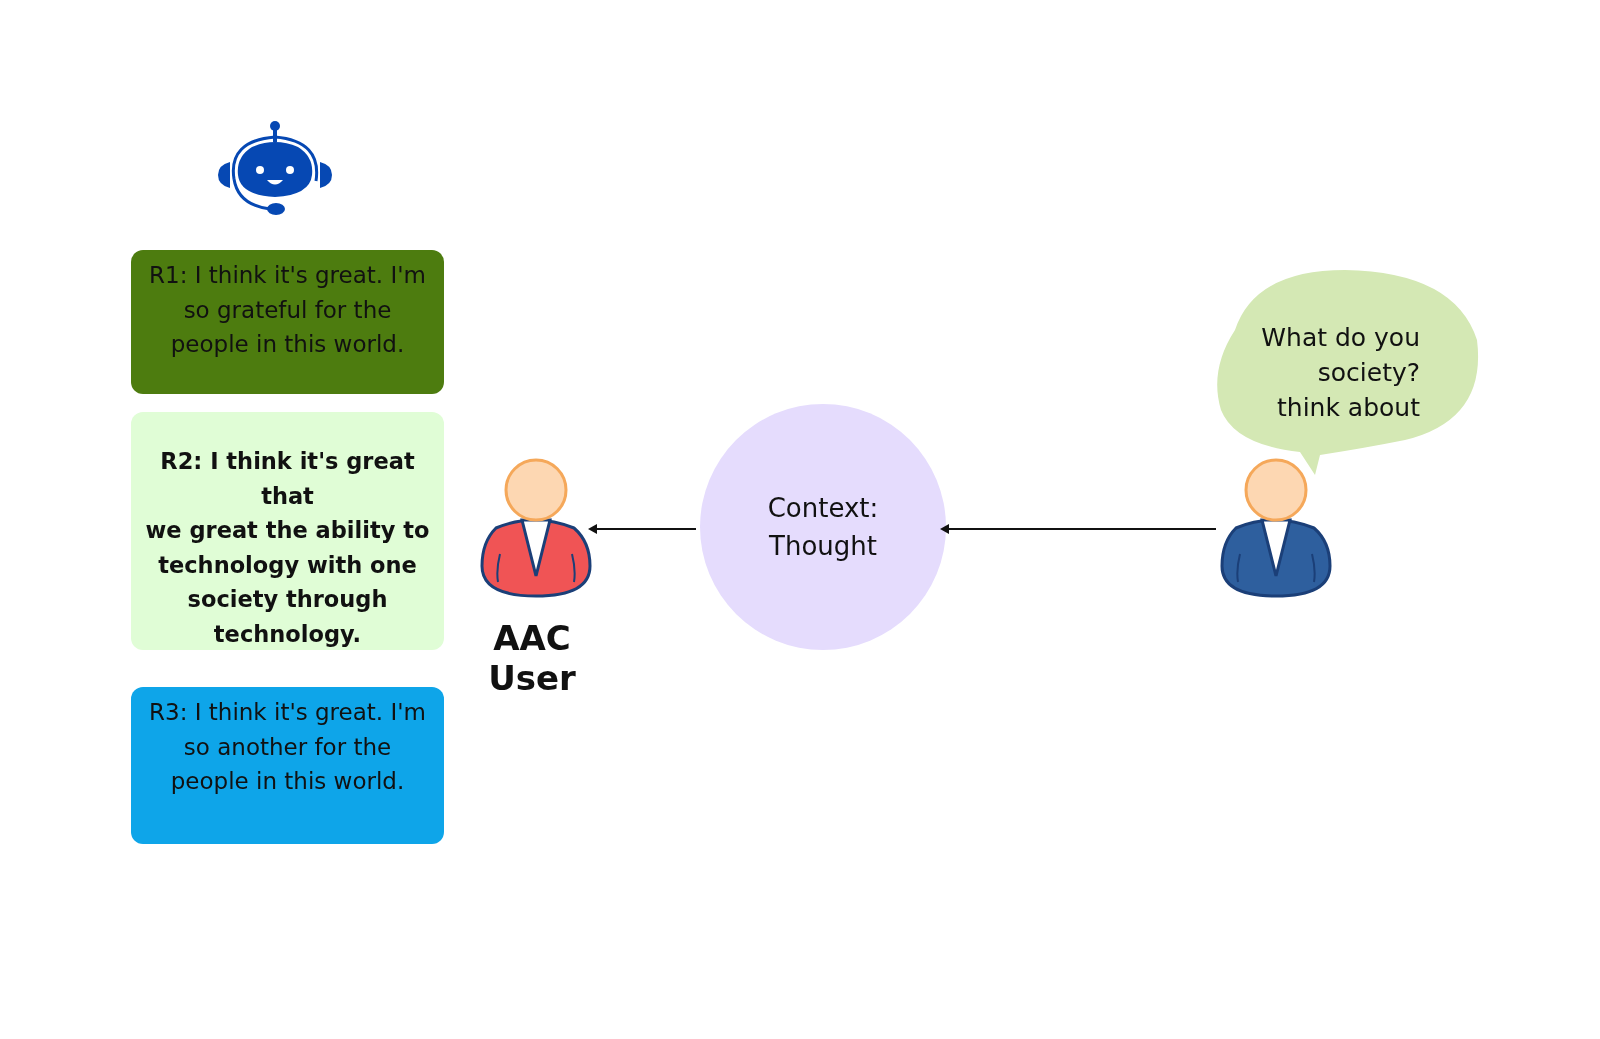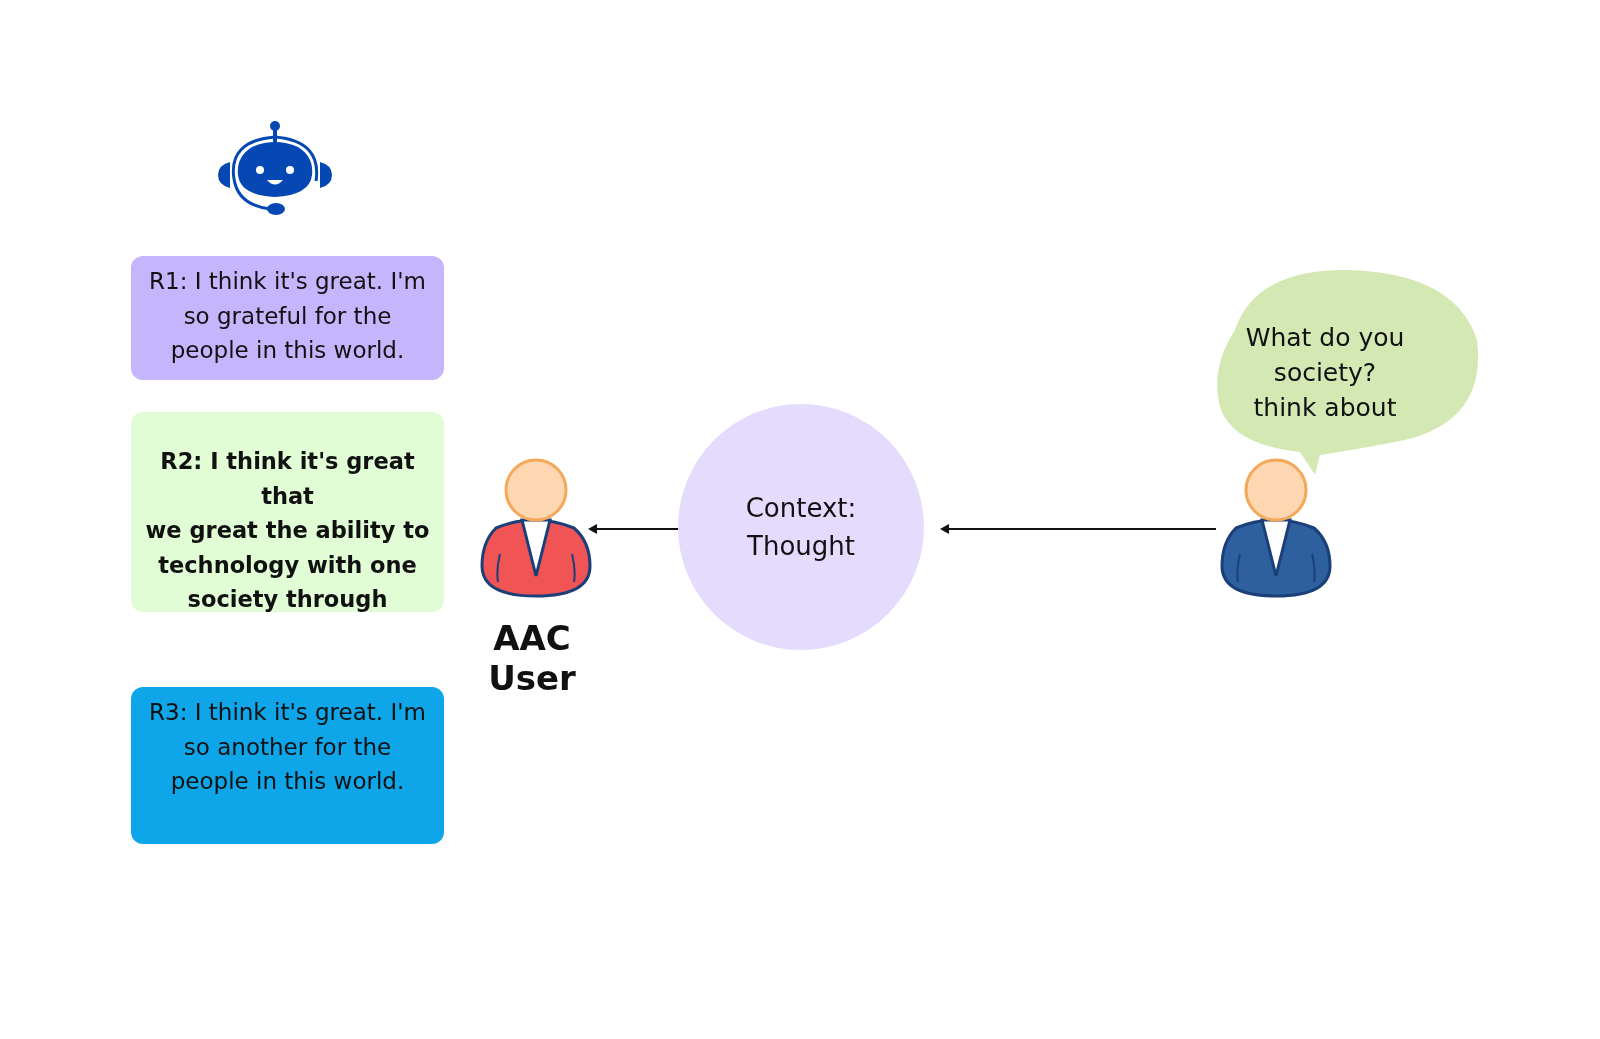--- a/index.html
+++ b/index.html
@@ -3,28 +3,28 @@
   <meta charset="utf-8">
   <style>
     html, body { margin: 0; padding: 0; background: #ffffff; }
     body { width: 1600px; height: 1039px; position: relative; overflow: hidden;
            font-family: "DejaVu Sans", sans-serif; color: #111; }
     .abs { position: absolute; }
     .card { position: absolute; left: 131px; width: 313px; border-radius: 12px;
             display: flex; align-items: flex-start; justify-content: center;
             text-align: center; font-size: 23px; line-height: 34.5px; box-sizing: border-box; }
     .card span { display: block; }
-    #card-r1 { top: 256px; height: 124px; background: #c4b5fd; padding-top: 8px; }
-    #card-r2 { top: 412px; height: 200px; background: #e0fdd6; padding-top: 32px; font-weight: bold; font-size: 22.5px; }
+    #card-r1 { top: 250px; height: 144px; background: #4d7c0f; padding-top: 8px; }
+    #card-r2 { top: 412px; height: 238px; background: #e0fdd6; padding-top: 32px; font-weight: bold; font-size: 22.5px; }
     #card-r3 { top: 687px; height: 157px; background: #0ea5e9; padding-top: 8px; }
     .label-aac { left: 462px; top: 618px; width: 140px; text-align: center; font-weight: bold; font-size: 34px; }
-    .context-circle { left: 678px; top: 404px; width: 246px; height: 246px; border-radius: 50%;
+    .context-circle { left: 700px; top: 404px; width: 246px; height: 246px; border-radius: 50%;
                       background: #e5dcfd; display: flex; align-items: center; justify-content: center;
                       text-align: center; font-size: 26px; line-height: 38px; }
-    .bubble-text { left: 1230px; top: 320px; width: 190px; text-align: center; font-size: 25px; line-height: 35px; }
+    .bubble-text { left: 1230px; top: 320px; width: 190px; text-align: right; font-size: 25px; line-height: 35px; }
   </style>
 </head>
 <body>
 
 <svg class="abs" style="left:214px;top:119px" width="122" height="100" viewBox="0 0 122 100">
   <g fill="#0648b3">
     <circle cx="61" cy="7" r="5"></circle>
     <rect x="59" y="7" width="4" height="16"></rect>
     <path d="M38 28 Q61 18 84 28 Q100 38 98 56 Q96 76 61 78 Q26 76 24 56 Q22 38 38 28Z"></path>
     <path d="M16 43 Q4 46 4 56 Q4 66 16 69 Z"></path>
@@ -44,20 +44,21 @@
     <span>so grateful for the</span>
     <span>people in this world.</span>
   </div>
 </div>
 <div class="card" id="card-r2">
   <div>
     <span>R2: I think it's great that</span>
     <span>we great the ability to</span>
     <span>technology with one</span>
     <span>society through</span>
+    <span>technology.</span>
   </div>
 </div>
 <div class="card" id="card-r3">
   <div>
     <span>R3: I think it's great.  I'm</span>
     <span>so another for the</span>
     <span>people in this world.</span>
   </div>
 </div>
 

